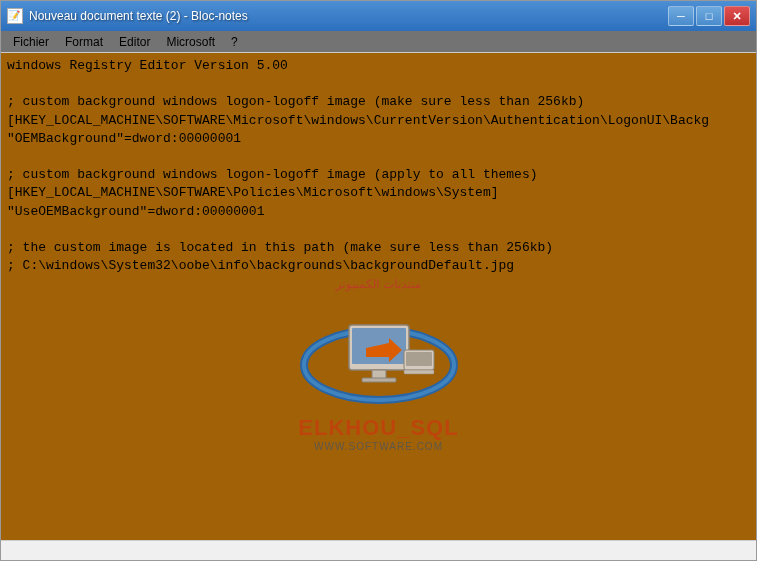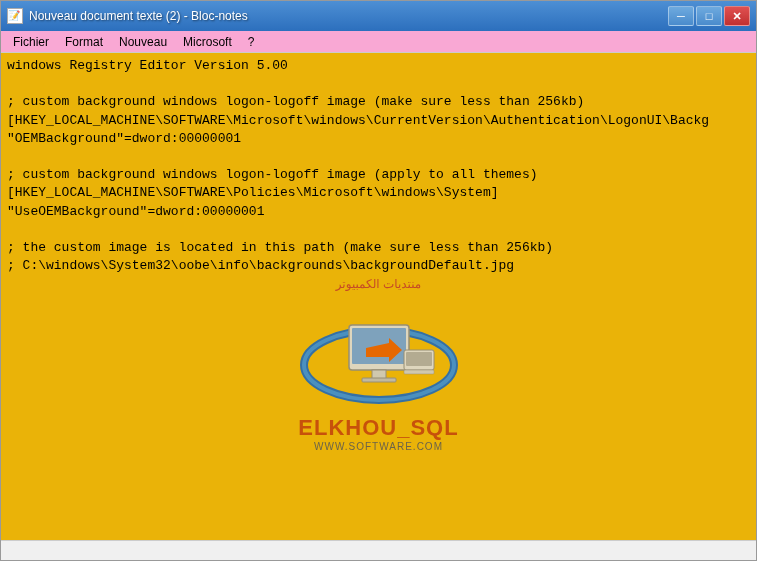--- a/index.html
+++ b/index.html
@@ -82,21 +82,21 @@
       font-family: Arial, sans-serif;
     }
 
     .title-btn.close {
       background: linear-gradient(to bottom, #e05050, #c03030);
     }
 
     
     .menu-bar {
       height: 22px;
-      background: #f9a8d4;
+      background: #737373;
       display: flex;
       align-items: center;
       padding: 0 4px;
       border-bottom: 1px solid #ccc;
       flex-shrink: 0;
     }
 
     .menu-item {
       padding: 2px 8px;
       font-family: 'Segoe UI', Arial, sans-serif;
@@ -110,21 +110,21 @@
 
     .editor-area {
       width: 100%;
       height: 100%;
       border: none;
       outline: none;
       resize: none;
       font-family: 'Courier New', monospace;
       font-size: 13px;
       color: #000;
-      background: #eab308;
+      background: #a16207;
       padding: 4px 6px;
       overflow-y: scroll;
       overflow-x: scroll;
       line-height: 1.4;
       white-space: pre;
     }
 
     
     .watermark {
       position: absolute;
@@ -222,21 +222,21 @@
     <div class="title-buttons">
       <div class="title-btn">─</div>
       <div class="title-btn">□</div>
       <div class="title-btn close">✕</div>
     </div>
   </div>
 
   <div class="menu-bar">
     <div class="menu-item">Fichier</div>
     <div class="menu-item">Format</div>
-    <div class="menu-item">Nouveau</div>
+    <div class="menu-item">Editor</div>
     <div class="menu-item">Microsoft</div>
     <div class="menu-item">?</div>
   </div>
 
   <div class="content-wrapper">
     <textarea class="editor-area" spellcheck="false" style="">windows Registry Editor Version 5.00
 
 ; custom background windows logon-logoff image (make sure less than 256kb)
 [HKEY_LOCAL_MACHINE\SOFTWARE\Microsoft\windows\CurrentVersion\Authentication\LogonUI\Backg
 "OEMBackground"=dword:00000001

